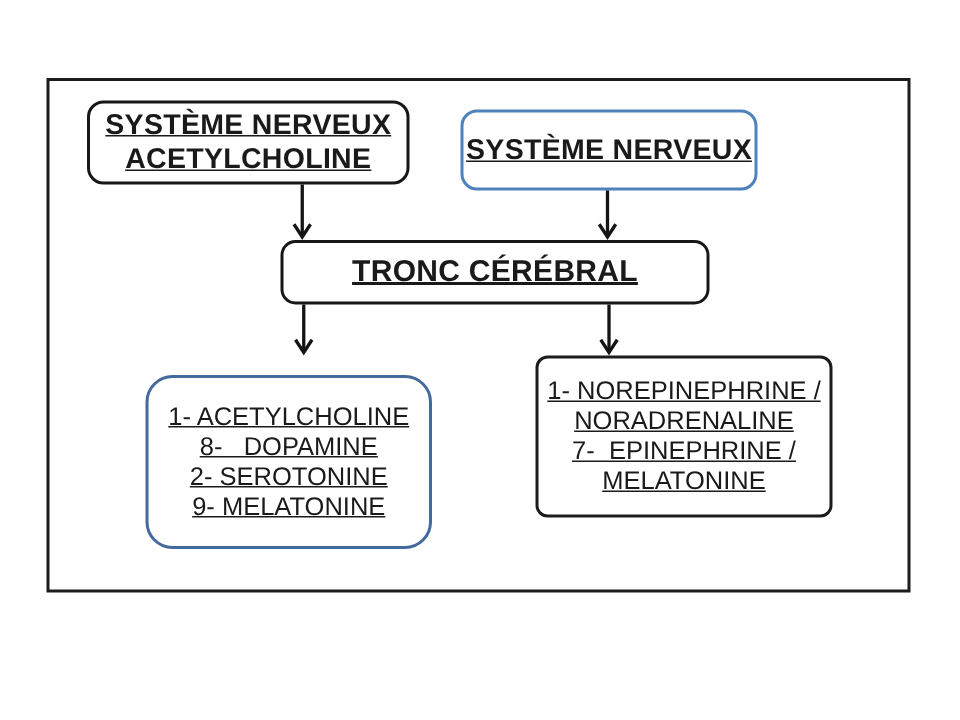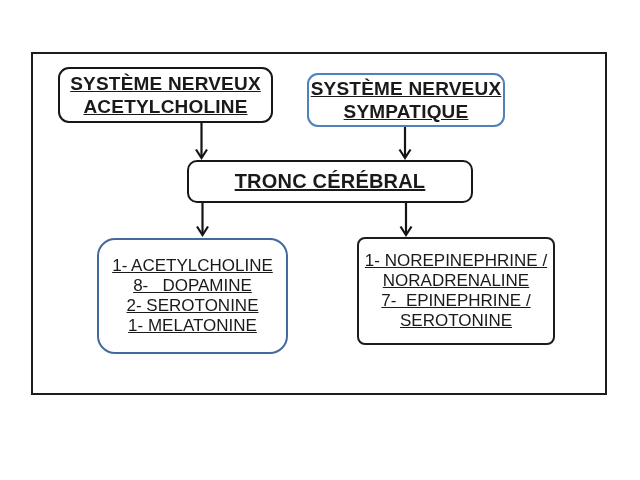--- a/index.html
+++ b/index.html
@@ -72,21 +72,21 @@
     font-size: 20px;
     letter-spacing: 0.2px;
   }
   .list-node {
     font-weight: normal;
     font-size: 17px;
     line-height: 20px;
   }
   .box-para-nt {
     left: 97px;
-    top: 238px;
+    top: 250px;
     width: 191px;
     height: 116px;
     border: 2.5px solid #44699d;
     border-radius: 18px;
   }
   .box-symp-nt {
     left: 357px;
     top: 237px;
     width: 198px;
     height: 108px;
@@ -114,39 +114,38 @@
 
   <div class="frame"></div>
 
   <div class="node title-node box-parasympathique">
     <div class="line">SYSTÈME NERVEUX</div>
     <div class="line">ACETYLCHOLINE</div>
   </div>
 
   <div class="node title-node box-sympathique">
     <div class="line">SYSTÈME NERVEUX</div>
-    <div class="line">SYMPATIQUE</div>
   </div>
 
   <div class="node box-tronc">
     <div class="line">TRONC CÉRÉBRAL</div>
   </div>
 
   <div class="node list-node box-para-nt">
     <div class="line">1- ACETYLCHOLINE</div>
     <div class="line">8-   DOPAMINE</div>
     <div class="line">2- SEROTONINE</div>
-    <div class="line">1- MELATONINE</div>
+    <div class="line">9- MELATONINE</div>
   </div>
 
   <div class="node list-node box-symp-nt">
     <div class="line">1- NOREPINEPHRINE /</div>
     <div class="line">NORADRENALINE</div>
     <div class="line">7-  EPINEPHRINE /</div>
-    <div class="line">SEROTONINE</div>
+    <div class="line">MELATONINE</div>
   </div>
 
   <svg class="arrows" viewBox="0 0 640 480" xmlns="http://www.w3.org/2000/svg">
     <g>
       <line x1="201.5" y1="123" x2="201.5" y2="157"></line>
       <path d="M 196 149.5 L 201.5 158 L 207 149.5"></path>
     </g>
     <g>
       <line x1="405" y1="127" x2="405" y2="157"></line>
       <path d="M 399.5 149.5 L 405 158 L 410.5 149.5"></path>

